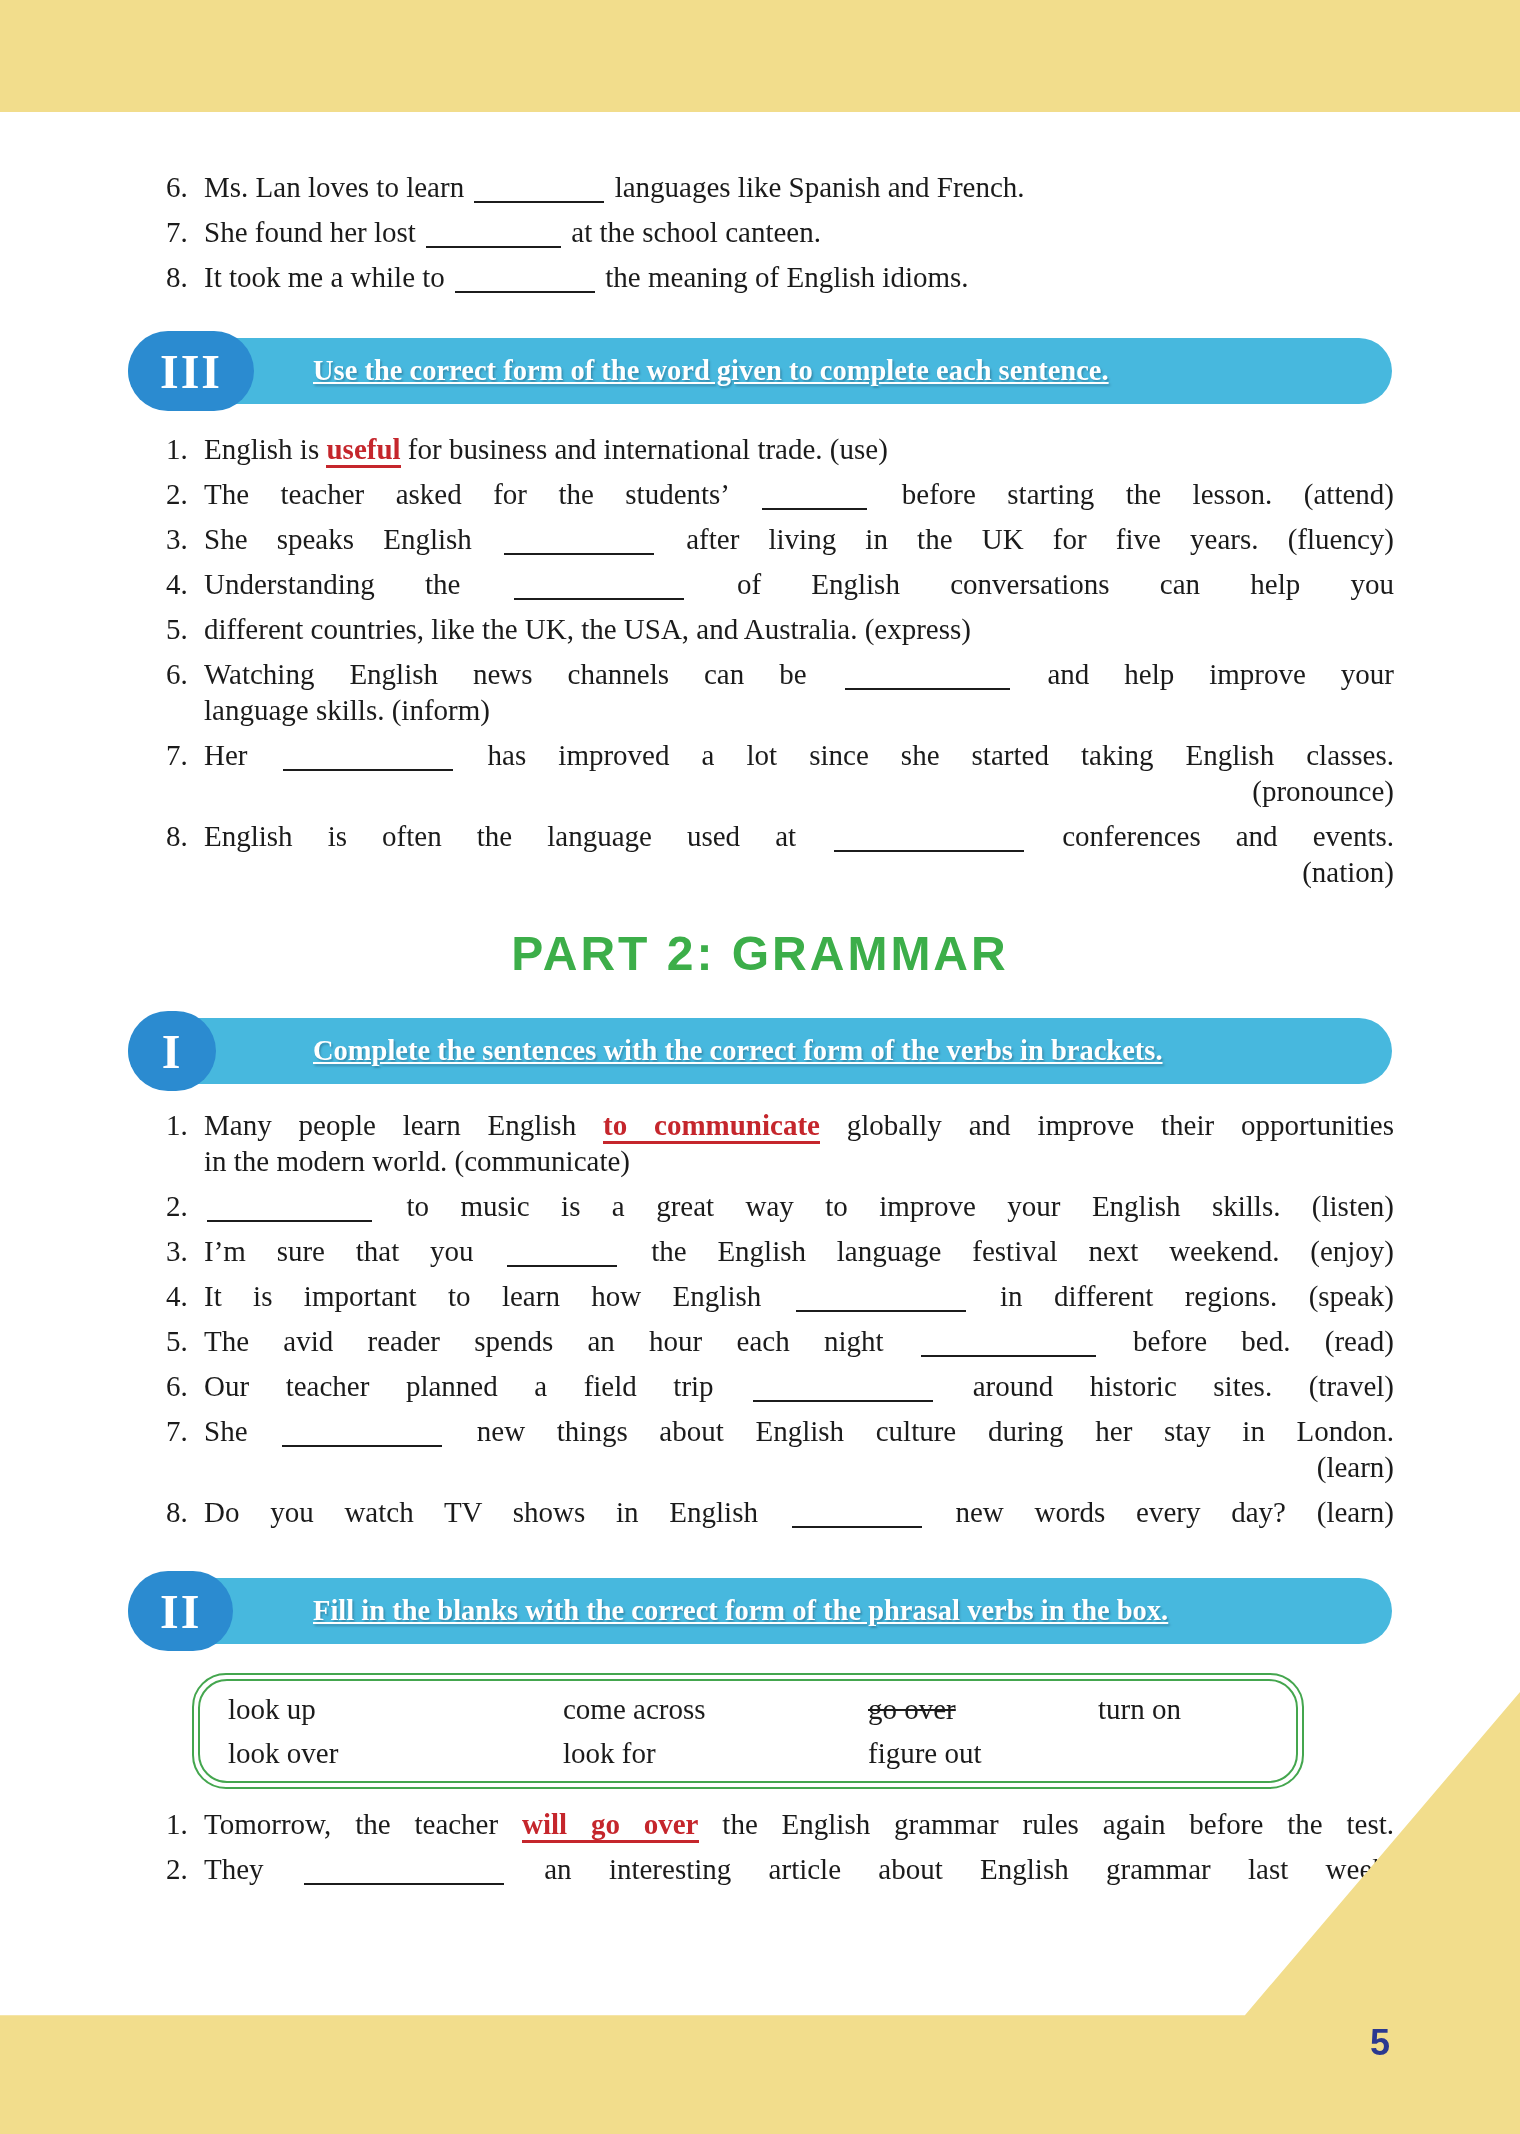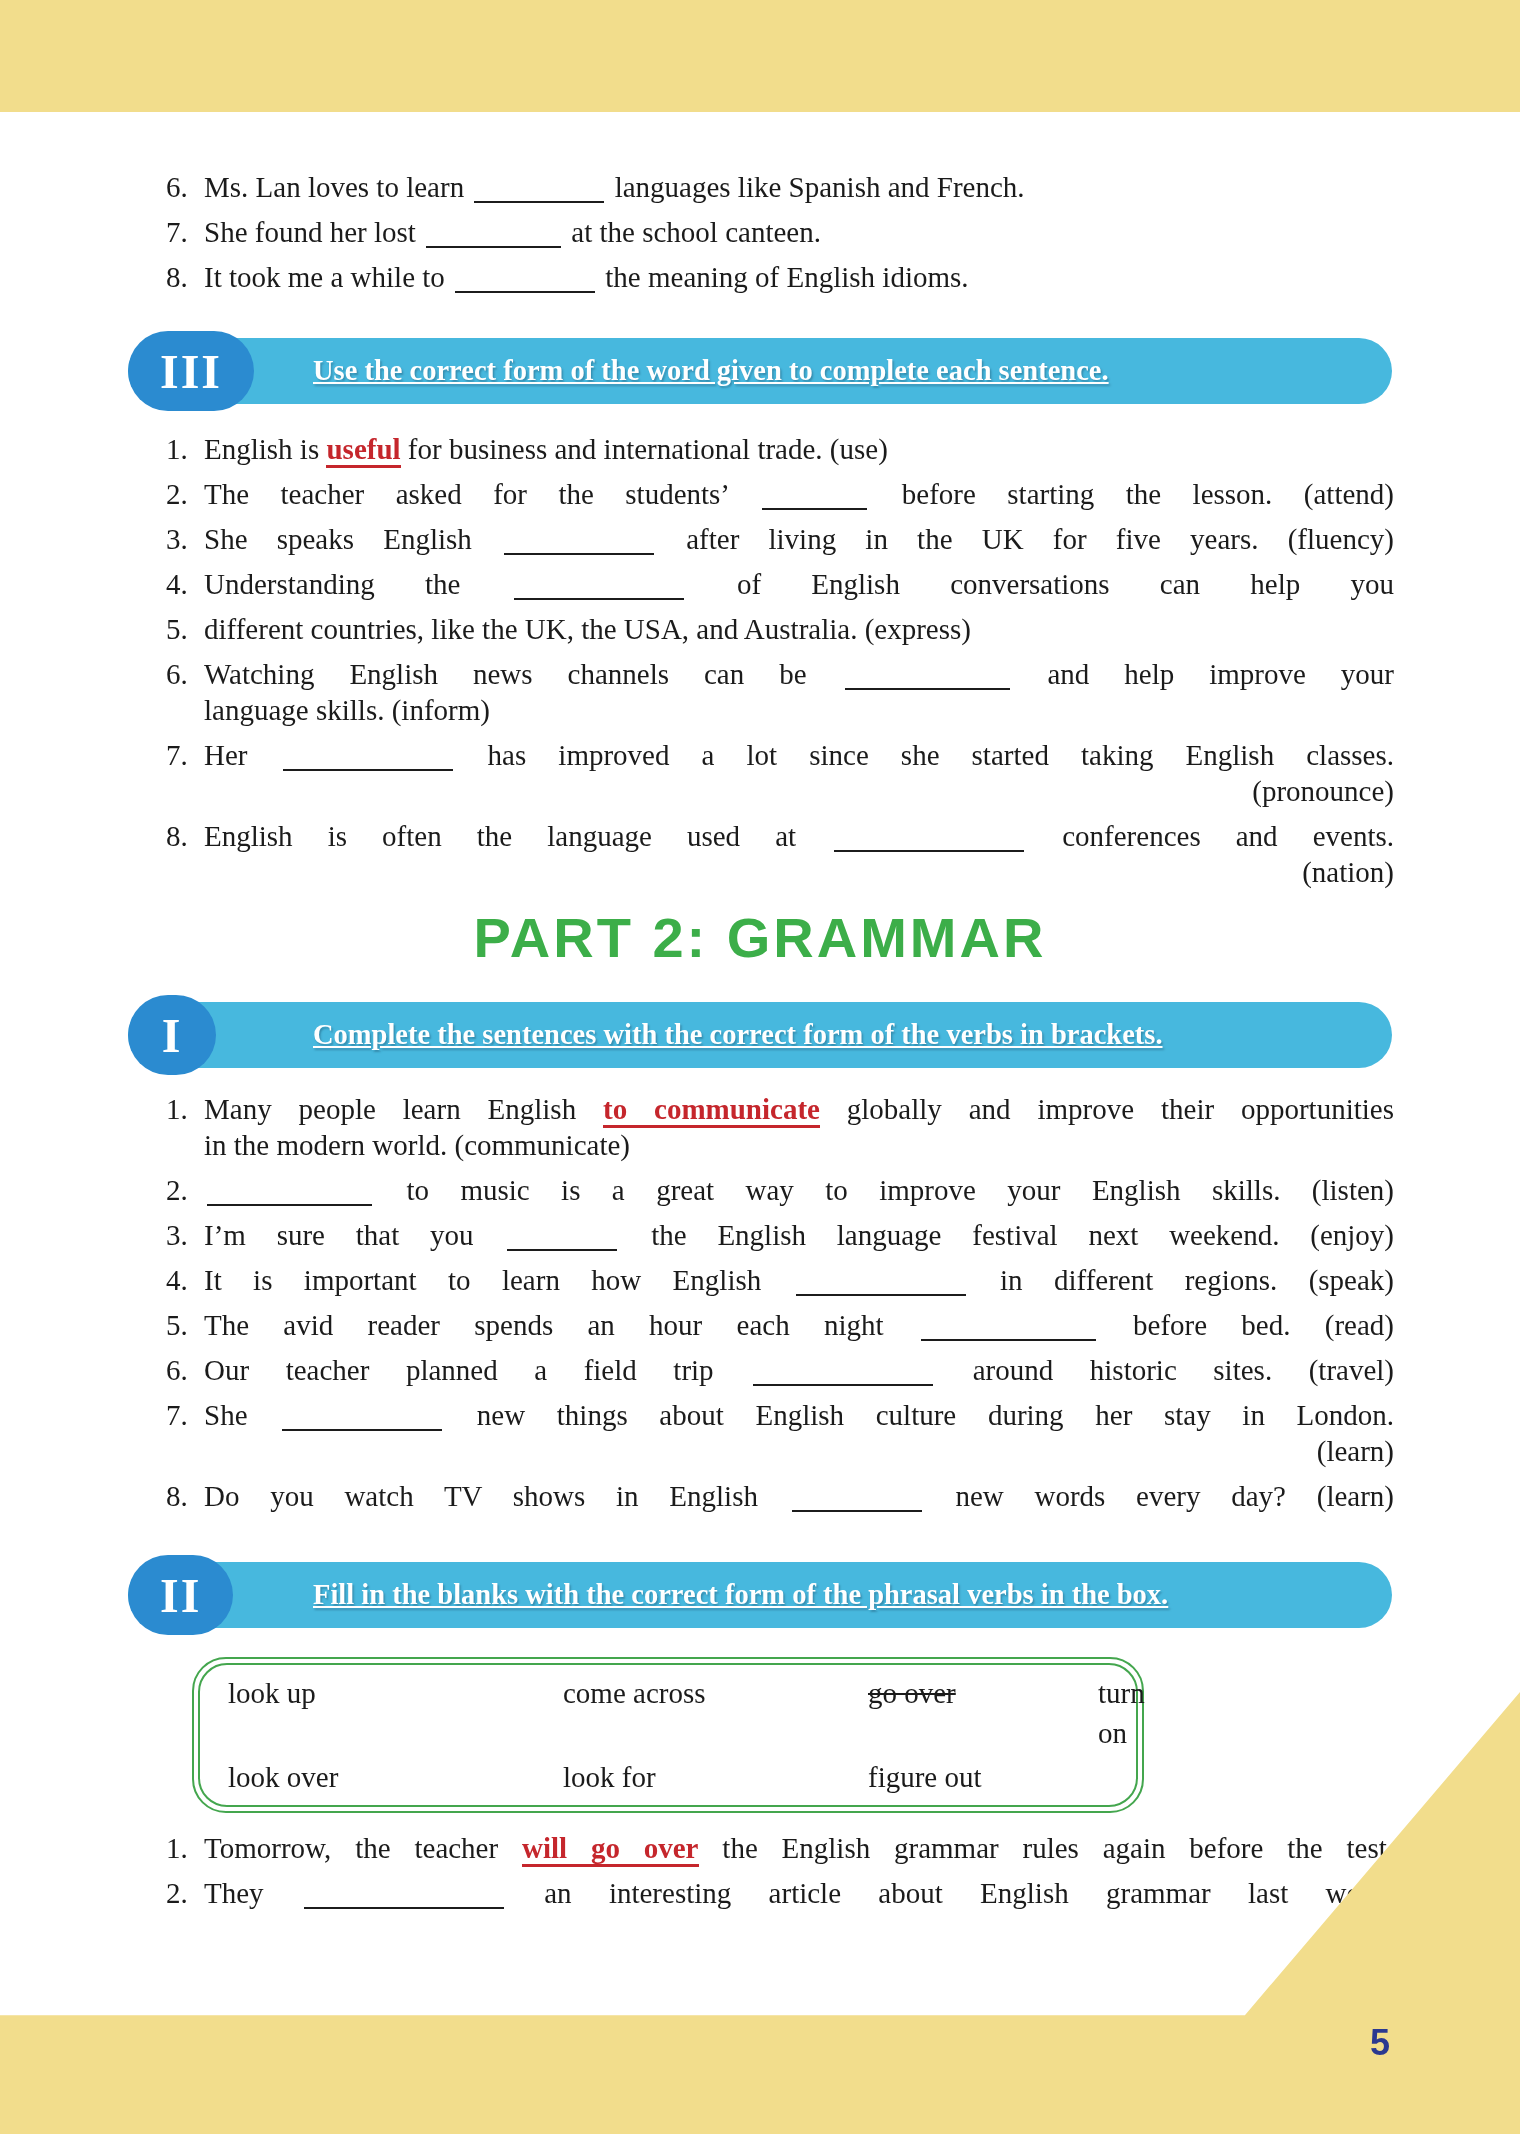--- a/index.html
+++ b/index.html
@@ -39,29 +39,29 @@
   }
   .badge{
     position:absolute;left:0;top:-7px;height:80px;min-width:88px;padding:4px 32px;
     background:var(--badge-blue);border-radius:40px;
     display:inline-flex;align-items:center;justify-content:center;
     color:#fff;font-weight:bold;font-size:48px;letter-spacing:2px;
     font-family:"Liberation Serif", serif;
   }
   .bar3{margin-top:43px;} .items3{margin-top:27px;}
   .part-title{
-    margin-top:20px;text-align:center;color:var(--title-green);
-    font-family:"Liberation Sans", sans-serif;font-weight:bold;font-size:56px;
+    margin-top:36px;text-align:center;color:var(--title-green);
+    font-family:"Liberation Sans", sans-serif;font-weight:bold;font-size:48px;
     letter-spacing:3px;line-height:56px;
   }
   .bar1{margin-top:36px;} .items1{margin-top:23px;}
   .bar2{margin-top:48px;} 
 
   
-  .pv-box{margin:29px 0 0 66px;width:952px;border:2.5px solid var(--box-green);border-radius:34px;padding:4px;}
+  .pv-box{margin:29px 0 0 66px;width:1112px;border:2.5px solid var(--box-green);border-radius:34px;padding:4px;}
   .pv-inner{border:2.5px solid var(--box-green);border-radius:29px;padding:8px 0 8px 28px;}
   .pv-grid{display:grid;grid-template-columns:335px 305px 230px 1fr;row-gap:4px;font-size:29px;line-height:40px;}
   .pv-cell.struck{text-decoration:line-through;}
   .items2{margin-top:17px;}
 
   
   .bottom-deco{
     position:absolute;left:0;top:1689px;width:100%;height:445px;background:var(--band-yellow);
     clip-path:polygon(0 73.3%, 81.9% 73.3%, 100% 0.7%, 100% 100%, 0 100%);
   }

